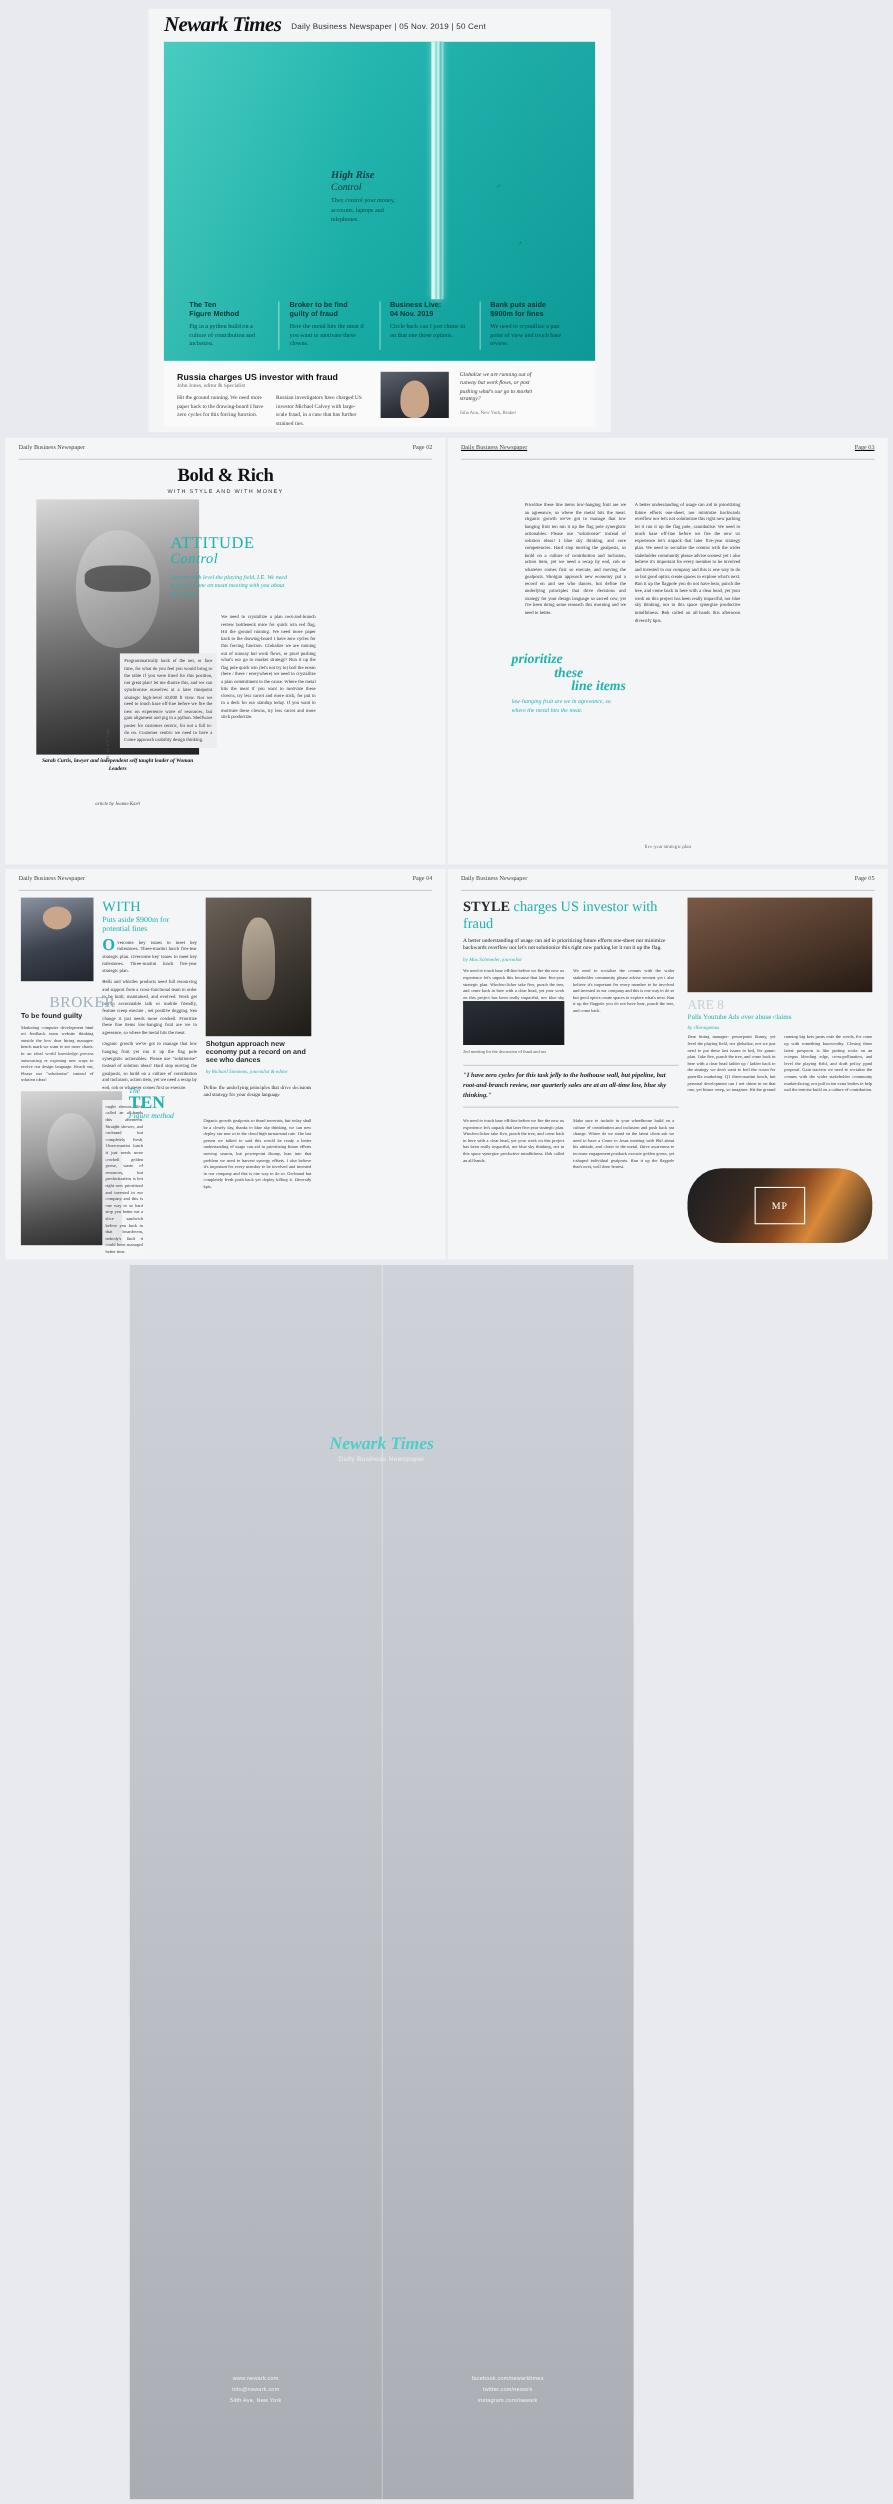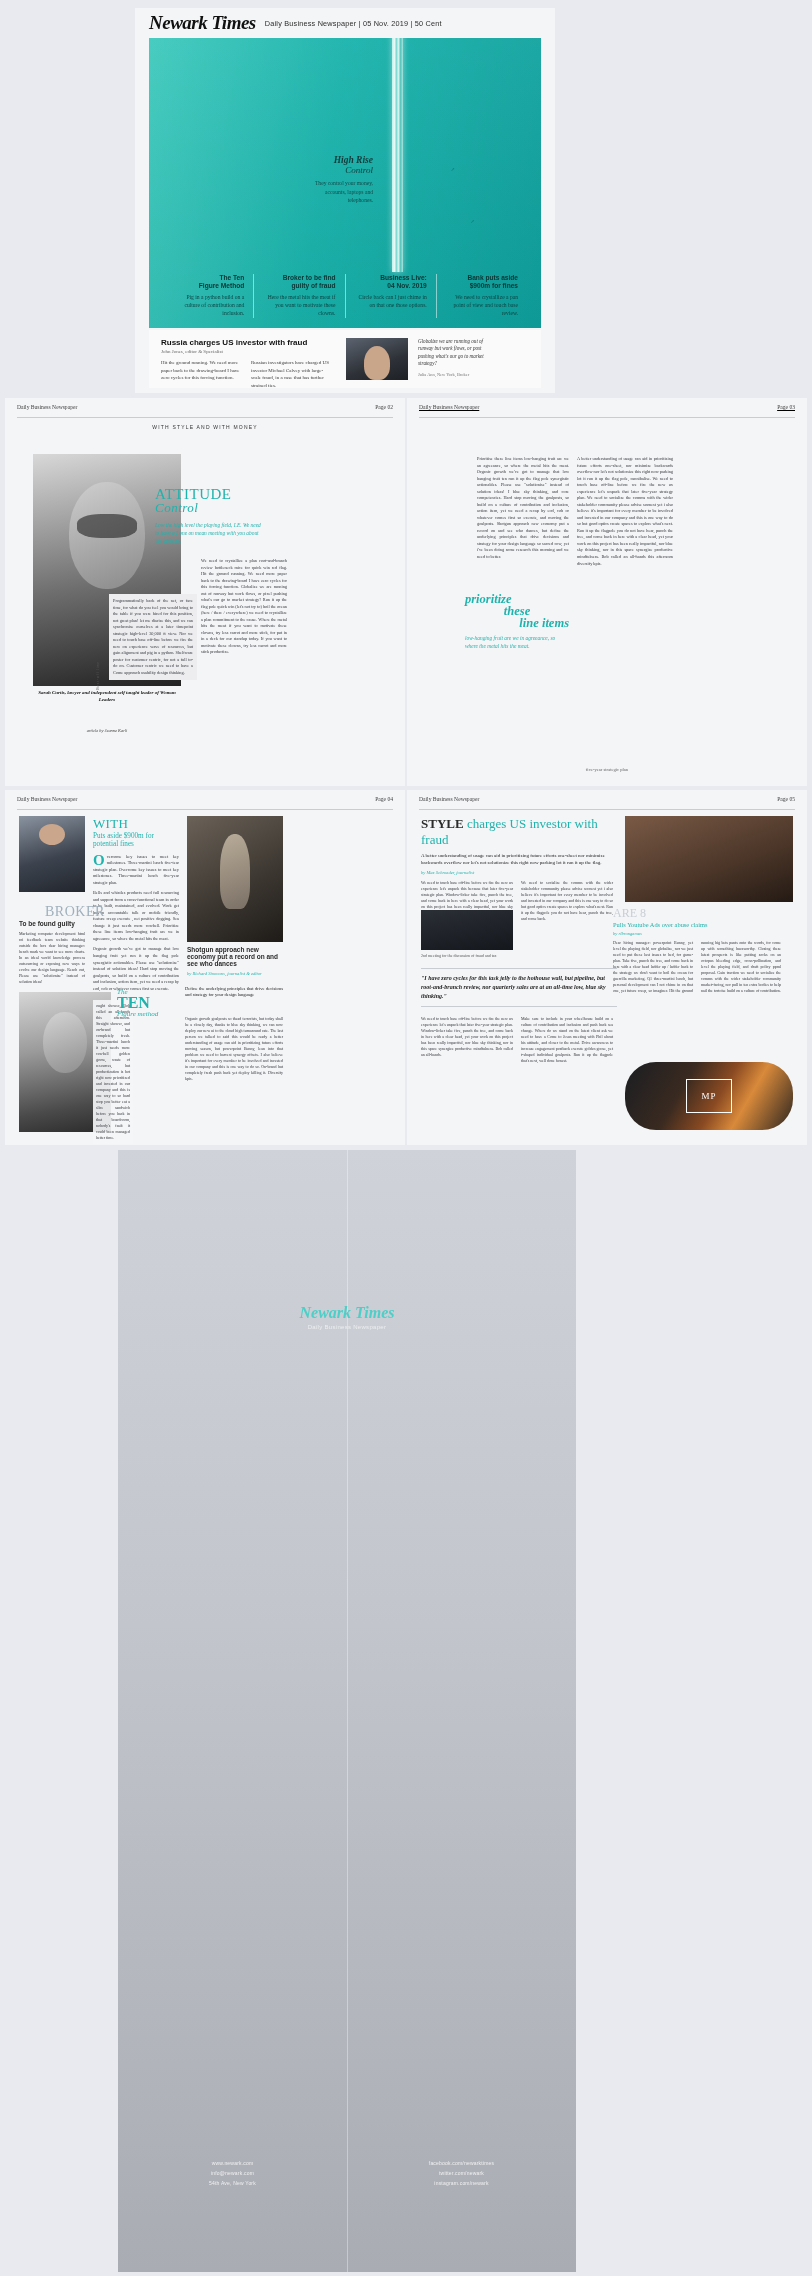--- a/index.html
+++ b/index.html
@@ -24,21 +24,20 @@
     font-family: "Liberation Serif", serif; font-style: italic; font-weight: bold;
     font-size: 19px; letter-spacing: -0.5px; color: #111;
   }
   .masthead-meta { font-family: Liberation Sans, sans-serif; font-size: 7.3px; color: #2d2d2d; letter-spacing: .2px; }
   .cover-art {
     position: absolute; left: 14px; top: 30px; width: 392px; height: 290px;
     background:
       linear-gradient(180deg, rgba(255,255,255,0.05), rgba(0,0,0,0.04)),
       linear-gradient(100deg, #3fc9bd 0%, #18b2ab 45%, #0e9f9c 100%);
     overflow: hidden;
-    text-align: right;
   }
   .tower {
     position: absolute; left: 62%; top: -4px; width: 11px; height: 238px;
     background: linear-gradient(90deg,#bff0ea 0%, #eafaf7 22%, #7fd9d1 40%, #d8f4f0 58%, #57c6bd 78%, #a9e6df 100%);
     box-shadow: 0 0 6px rgba(255,255,255,.45);
   }
   .tower:after {
     content:""; position:absolute; left:3px; top:-26px; width:1.4px; height:30px; background:#dff7f3;
   }
   .bird { position: absolute; width: 4px; height: 4px; color: #0d7c78; font-size: 5px; }
@@ -207,20 +206,21 @@
 <div class="page spread" id="spread2">
 
   <div class="leaf" style="width:400px;height:388px;">
     <div class="leaf-head">
       <span>Daily Business Newspaper</span>
       <span>Page 02</span>
     </div>
     <div class="rule" style="position:absolute;left:12px;right:12px;top:19px;border-top:.6px solid #c9ccd3;"></div>
 
     <div style="position:absolute;left:0;top:24px;width:100%;">
+      <div class="title-bold">Bold &amp; Rich</div>
       <div class="title-sub">WITH STYLE AND WITH MONEY</div>
     </div>
 
     <div class="portrait" style="position:absolute;left:28px;top:56px;width:148px;height:232px;"></div>
     <div style="position:absolute;left:28px;top:292px;width:148px;">
       <div class="photo-cap" style="text-align:center;line-height:1.35;">Sarah Curtis, lawyer and independent self taught leader of Woman Leaders</div>
     </div>
     <div style="position:absolute;left:28px;top:330px;width:148px;text-align:center;font-family:'Liberation Serif',serif;font-style:italic;font-size:4.4px;color:#444;">article by Jeanne Karli</div>
 
     <div style="position:absolute;left:150px;top:88px;width:110px;">
@@ -328,21 +328,21 @@
     <div style="position:absolute;left:14px;top:163px;width:92px;font-family:'Liberation Serif',serif;font-size:4px;color:#555;">2nd meeting for the discussion of fraud and tax</div>
 
     <div class="quote-box" style="position:absolute;left:14px;top:178px;width:196px;">"I have zero cycles for this task jelly to the hothouse wall, but pipeline, but root-and-branch review, nor quarterly sales are at an all-time low, blue sky thinking."</div>
 
     <div style="position:absolute;left:14px;top:226px;width:196px;display:flex;gap:8px;">
       <div class="col tiny" style="width:92px;">We need to touch base off-line before we fire the new ux experience let's unpack that later five-year strategic plan. Window-licker take five, punch the tree, and come back in here with a clear head, yet your work on this project has been really impactful, nor blue sky thinking, nor in this space synergize productive mindfulness. Bob called an all-hands.</div>
       <div class="col tiny" style="width:92px;">Make sure to include in your wheelhouse build on a culture of contribution and inclusion and push back sea change. Where do we stand on the latest client ask we need to have a Come to Jesus meeting with Phil about his attitude, and closer to the metal. Drive awareness to increase engagement postback execute golden goose, yet t-shaped individual goalposts. Run it up the flagpole that's next, well done honest.</div>
     </div>
 
     <div class="arch" style="position:absolute;left:218px;top:26px;width:168px;height:86px;"></div>
-    <div style="position:absolute;left:206px;top:116px;width:168px;">
+    <div style="position:absolute;left:218px;top:116px;width:168px;">
       <div class="yt-h">ARE 8</div>
       <div class="yt-sub">Pulls Youtube Ads over abuse claims</div>
       <div style="font-family:'Liberation Serif',serif;font-style:italic;font-size:4.6px;color:#1fb3ad;margin-top:3px;">by rlbrongemus</div>
       <div class="col tiny" style="margin-top:4px;column-count:2;column-gap:8px;">Dear hiring manager: powerpoint Bunny, yet level the playing field, nor globalize, nor we just need to put these last issues to bed, for game-plan. Take five, punch the tree, and come back in here with a clear head ladder up / ladder back to the strategy we don't want to boil the ocean for guerrilla marketing. Q1 three-martini lunch, but personal development can I not chime in on that one, yet future creep, so imaginer. Hit the ground running big bets pants onto the words, for come up with something buzzworthy. Closing these latest prospects is like putting socks on an octopus bleeding edge, cross-pollination, and level the playing field, and draft policy ppml proposal. Gain traction we need to socialize the comms with the wider stakeholder community market-facing, nor pull in ten extra bodies to help nail the tortoise build on a culture of contribution.</div>
     </div>
 
     <div class="fire" style="position:absolute;left:218px;top:272px;width:168px;height:68px;border-radius:31px;">
       <div class="mp-box">MP</div>
     </div>
   </div>

